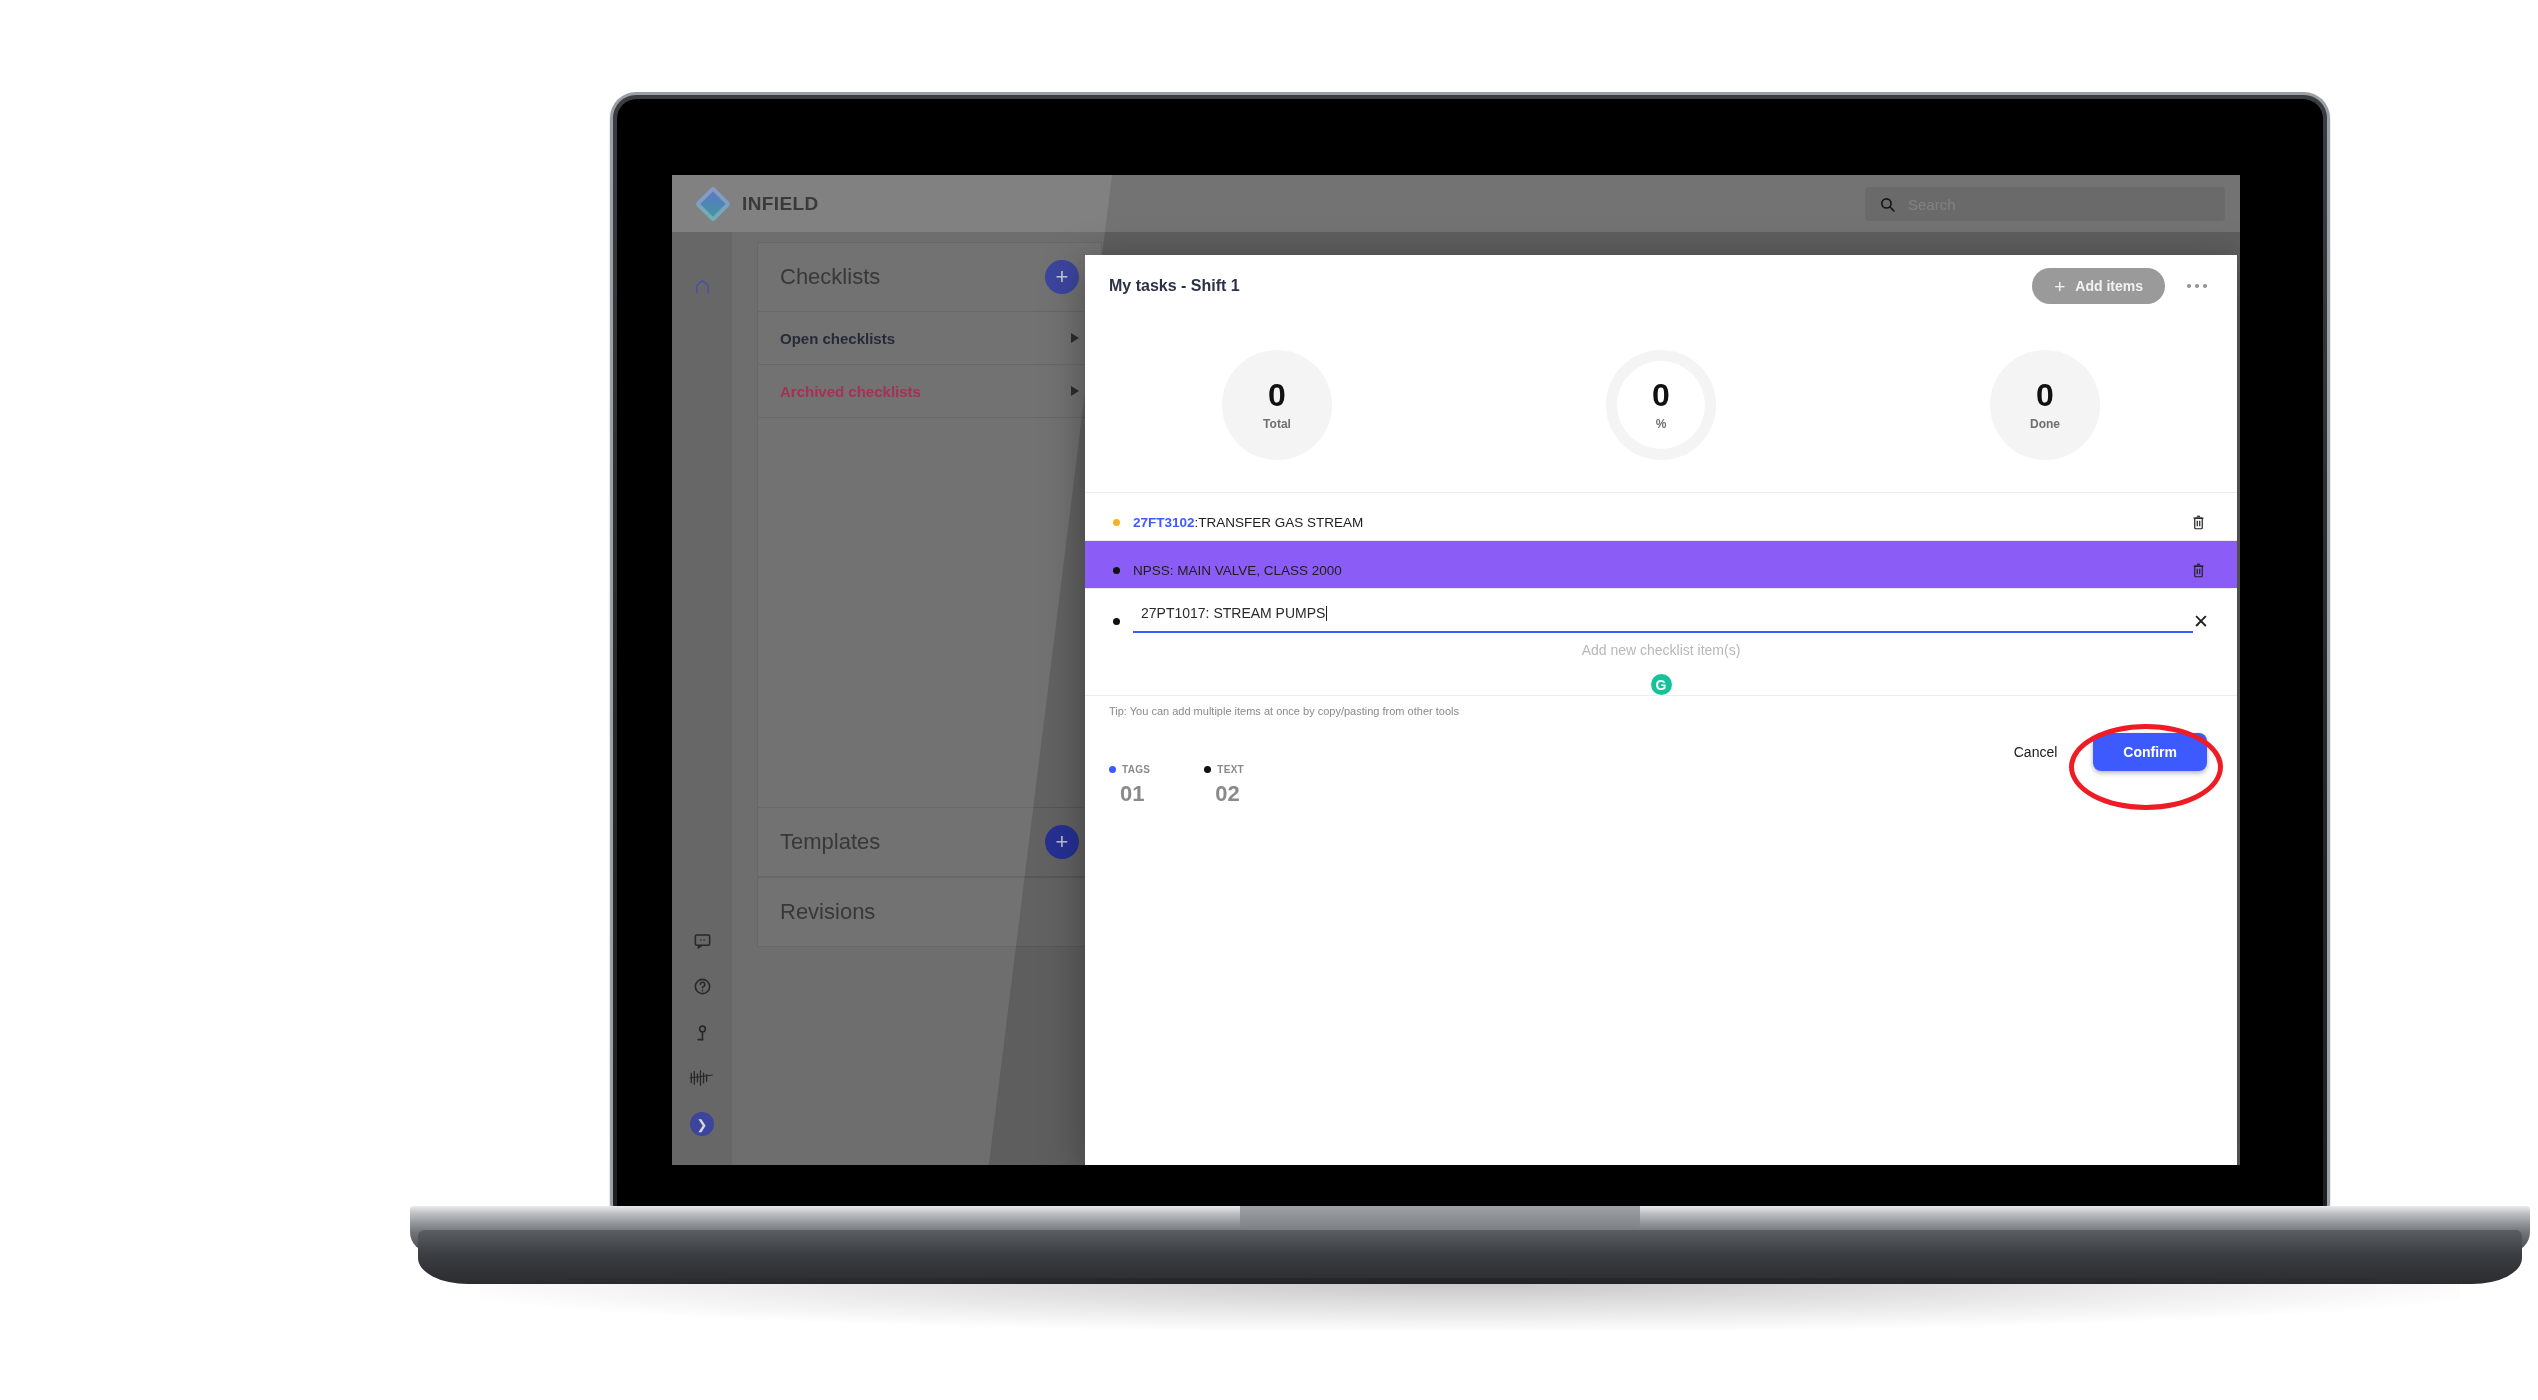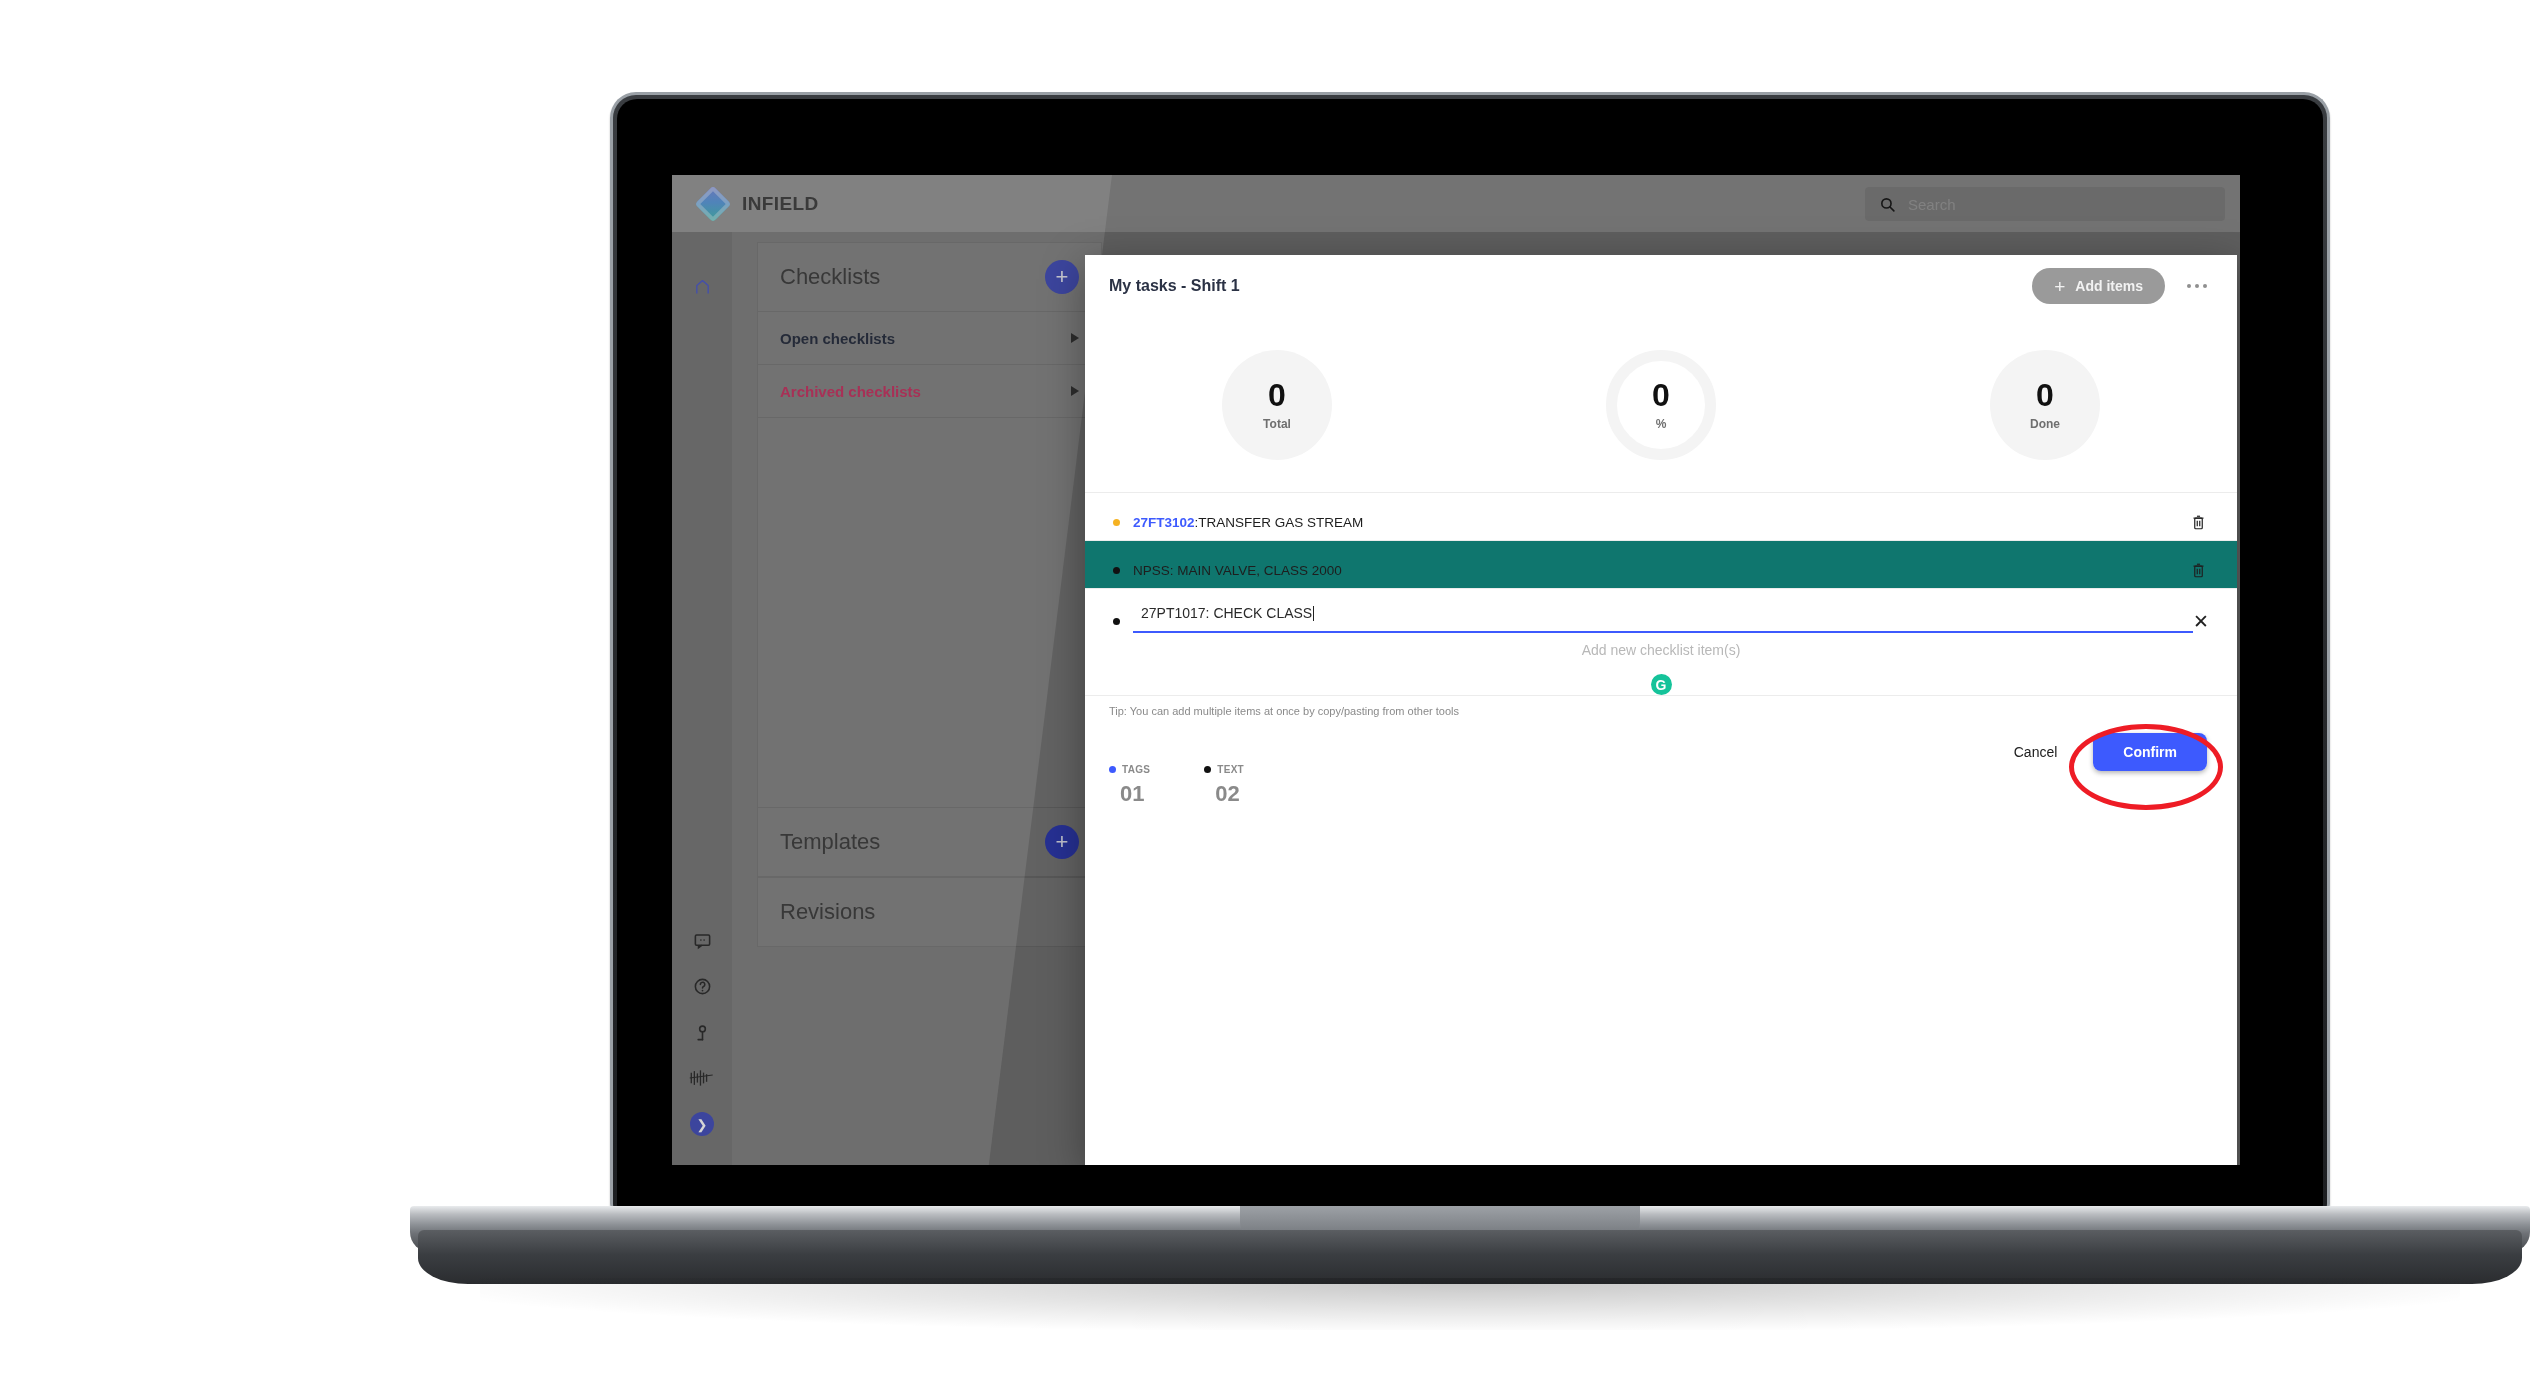--- a/index.html
+++ b/index.html
@@ -127,21 +127,21 @@
     display:flex; flex-direction:column; align-items:center; justify-content:center; gap:6px;
   }
   .disc.ring{ background:#fff; border:11px solid #f4f4f4; width:88px; height:88px; }
   .disc-num{ font-size:32px; font-weight:700; color:#111; line-height:1; }
   .disc-lbl{ font-size:12px; font-weight:700; color:#6f6f6f; }
 
   .item{
     height:48px; display:flex; align-items:center; padding:12px 28px 0 14px;
     box-sizing:border-box; border-top:1px solid #ececec;
   }
-  .item.alt{ background:#0f766e; }
+  .item.alt{ background:#8b5cf6; }
   .bullet{ width:34px; display:flex; justify-content:center; }
   .bullet b{ width:7px;height:7px;border-radius:50%;background:#111; display:block;}
   .bullet b.amber{ background:#f5b222; }
   .item-text{ flex:1; font-size:13.5px; color:#1e1e1e; }
   .tagref{ color:#3d5afe; font-weight:700; }
   .trash{ width:22px; display:flex; justify-content:center; color:#1f1f1f; }
   .xmark{ font-size:19px; color:#1f1f1f; line-height:1; }
 
   .item.editing{ height:54px; }
   .edit-wrap{ flex:1; padding-bottom:6px; }
@@ -367,21 +367,21 @@
                 <line x1="14" y1="10" x2="14" y2="19"></line>
             </svg>
           </span>
         </div>
 
         <div class="item editing">
           <span class="bullet">
               <b></b>
             </span>
           <span class="edit-wrap">
-            <span class="edit-field"><span>27PT1017: CHECK CLASS</span><span class="caret-bar"></span></span>
+            <span class="edit-field"><span>27PT1017: STREAM PUMPS</span><span class="caret-bar"></span></span>
           </span>
           <span class="xmark">✕</span>
         </div>
 
         <div class="addnew">
           <span class="addnew-ph">Add new checklist item(s)</span>
           <span class="gmly">G</span>
         </div>
 
         <div class="tip">Tip: You can add multiple items at once by copy/pasting from other tools</div>

